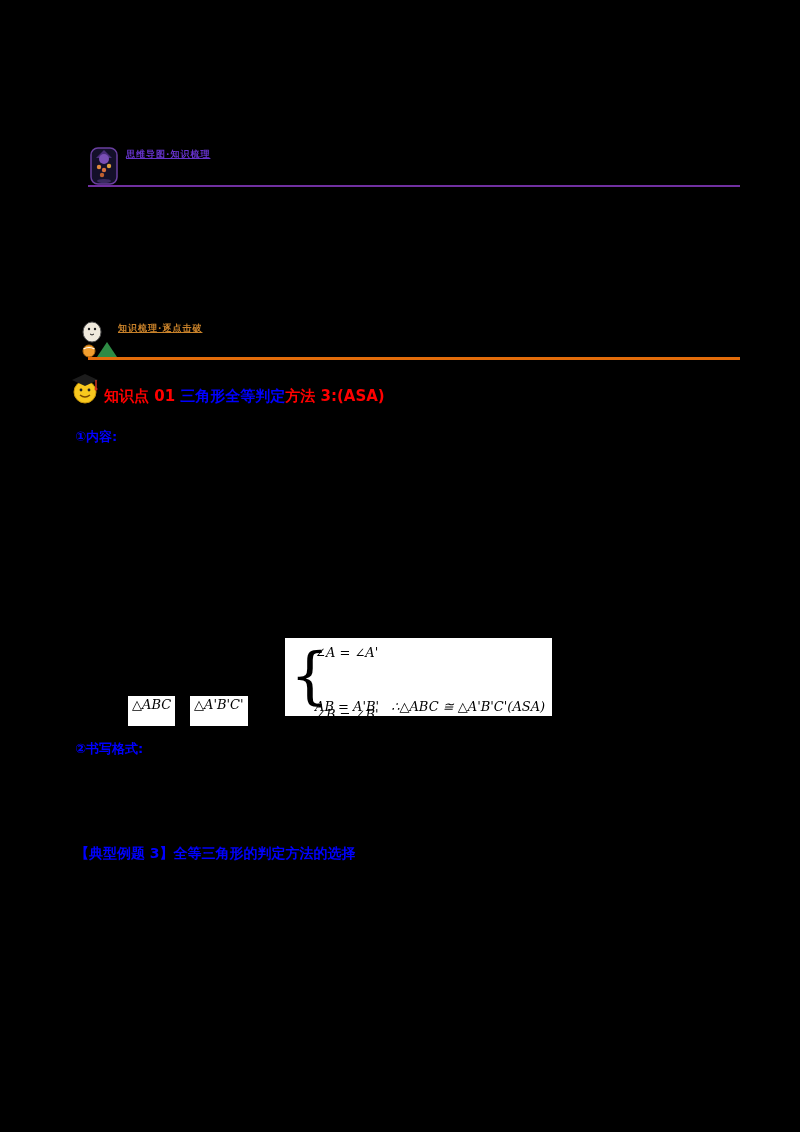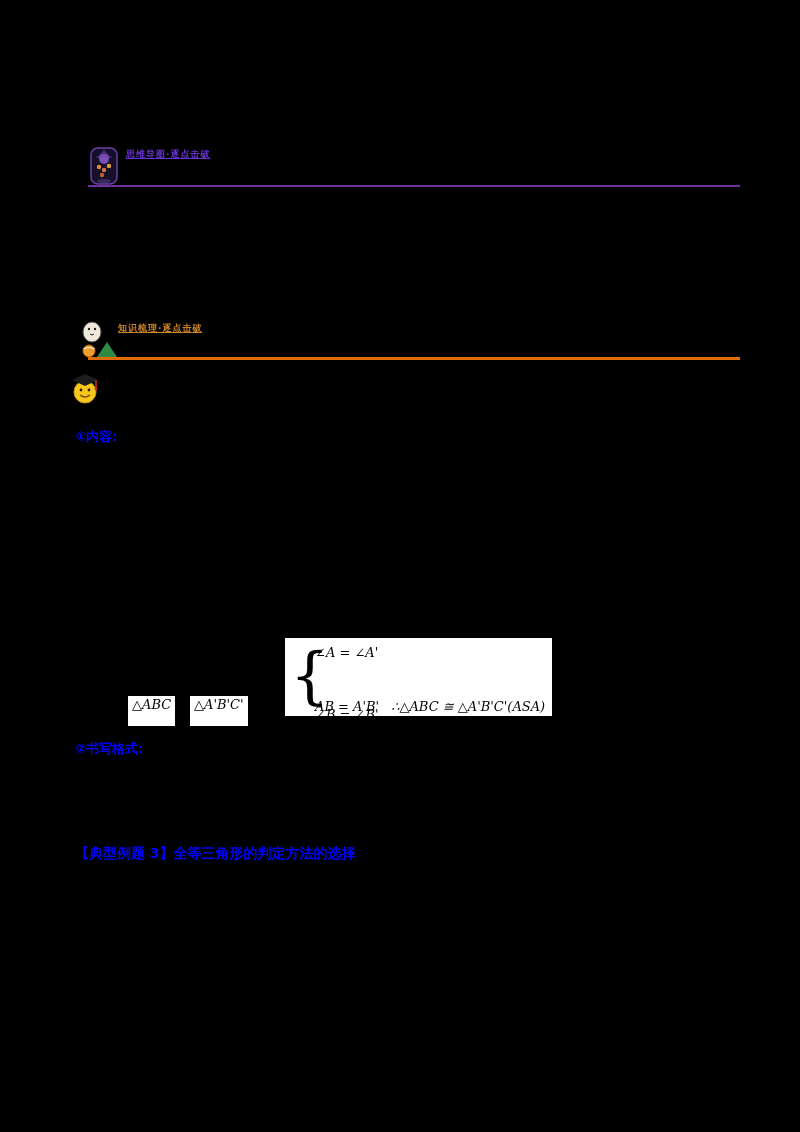--- a/index.html
+++ b/index.html
@@ -61,21 +61,21 @@
       <rect x="1" y="1" width="26" height="36" rx="7" fill="#14102a" stroke="#6a3fa0" stroke-width="1.5"></rect>
       <path d="M6 11 L14 3 L22 11 Z" fill="#4a2d7a"></path>
       <circle cx="14" cy="12" r="5" fill="#7a4fb5"></circle>
       <circle cx="9" cy="20" r="2.2" fill="#e08a3c"></circle>
       <circle cx="14" cy="23" r="2.2" fill="#d8703c"></circle>
       <circle cx="19" cy="19" r="2.2" fill="#e0a03c"></circle>
       <circle cx="12" cy="28" r="2.2" fill="#c06030"></circle>
       <ellipse cx="14" cy="34" rx="7" ry="2" fill="#3a2a60"></ellipse>
     </svg>
   </div>
-  <div class="abs banner-label banner1-label" style="left:126px; top:148px;">思维导图·逐点击破</div>
+  <div class="abs banner-label banner1-label" style="left:126px; top:148px;">思维导图·知识梳理</div>
   <div class="abs divider divider-purple" style="left:88px; top:185px; width:652px;"></div>
 
   <div class="abs" style="left:78px; top:320px;">
     <svg width="40" height="38" viewBox="0 0 40 38" aria-hidden="true">
       <ellipse cx="14" cy="12" rx="9" ry="10" fill="#efe9dc" stroke="#555" stroke-width="1"></ellipse>
       <circle cx="11" cy="9" r="1.2" fill="#222"></circle>
       <circle cx="17" cy="9" r="1.2" fill="#222"></circle>
       <path d="M12 14 q2 2 4 0" stroke="#222" fill="none" stroke-width="1"></path>
       <circle cx="11" cy="31" r="6" fill="#f09d2e" stroke="#b06a10" stroke-width="1"></circle>
       <path d="M5.5 29 q5.5 -3 11 0" stroke="#fff" fill="none" stroke-width="1.2"></path>
@@ -89,20 +89,23 @@
     <svg width="30" height="34" viewBox="0 0 30 34" aria-hidden="true">
       <circle cx="15" cy="21" r="11" fill="#f8c81e" stroke="#c8960a" stroke-width="1"></circle>
       <circle cx="11" cy="19" r="1.4" fill="#222"></circle>
       <circle cx="19" cy="19" r="1.4" fill="#222"></circle>
       <path d="M10 24 q5 4 10 0" stroke="#7a4a00" stroke-width="1.5" fill="none"></path>
       <polygon points="2,9 15,3 28,9 15,15" fill="#1c1c1c"></polygon>
       <line x1="26" y1="9" x2="26" y2="17" stroke="#d03020" stroke-width="1.5"></line>
       <circle cx="26" cy="18" r="1.5" fill="#d03020"></circle>
     </svg>
   </div>
+  <div class="abs topic-heading" style="left:104px; top:387px;">
+    <span class="t-red">知识点 01 </span><span class="t-blue">三角形全等判定</span><span class="t-red">方法 3:(ASA)</span>
+  </div>
 
   <div class="abs blue-label" style="left:75px; top:428px;">①内容:</div>
 
   <div class="abs strip math" style="left:128px; top:696px;">△ABC</div>
   <div class="abs strip math" style="left:190px; top:696px;">△A'B'C'</div>
 
   <div class="abs eqbox" style="left:285px; top:638px;">
     <span class="brace">{</span>
     <div class="eqline math" style="top:7px;">∠A = ∠A'</div>
     <div class="eqline math" style="top:31px;margin-top:30px;">

